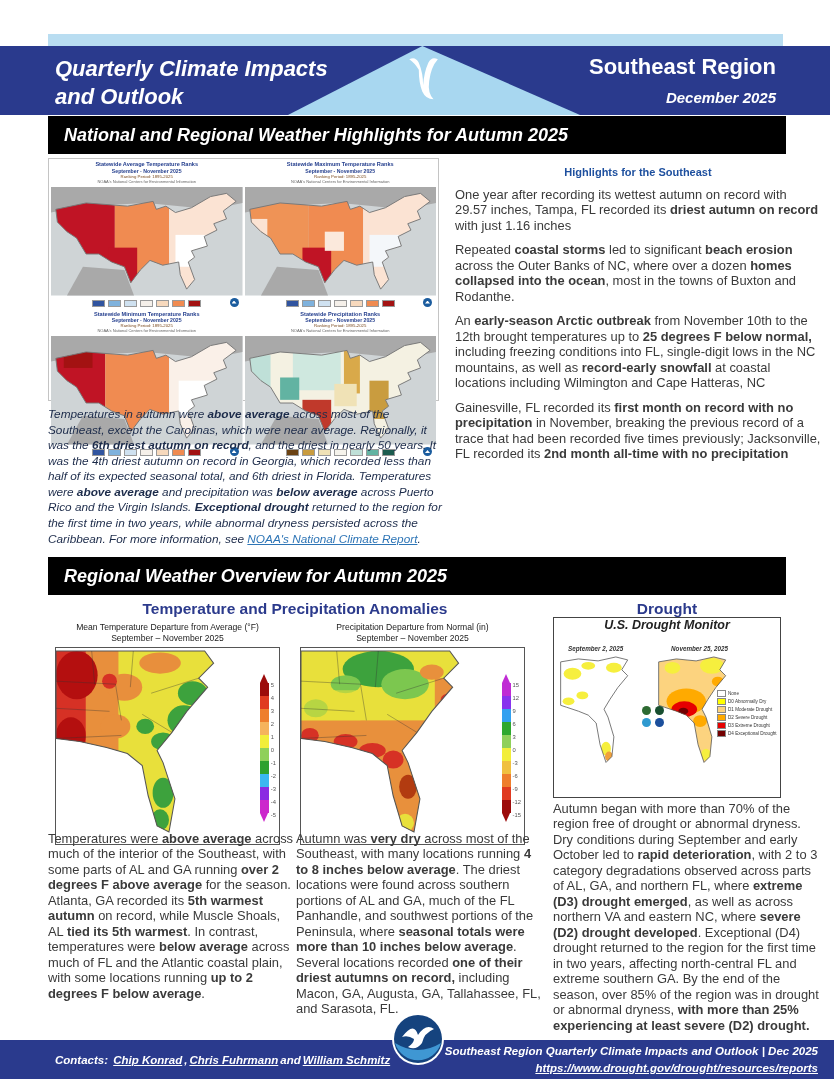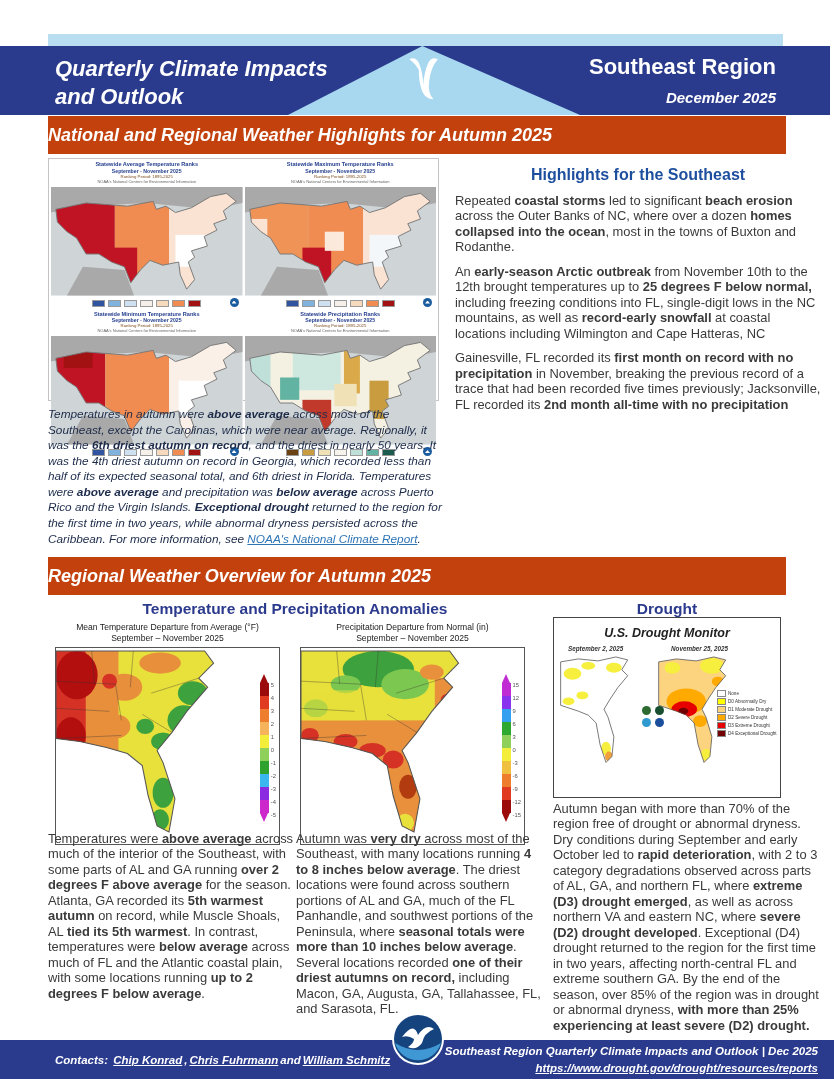--- a/index.html
+++ b/index.html
@@ -9,23 +9,23 @@
   .strip-top{position:absolute;left:48px;top:34px;width:735px;height:12px;background:#b9ddf1;}
   .navy-band{position:absolute;left:0;top:46px;width:830px;height:69px;background:#2a3a8d;}
   .tri{position:absolute;left:288px;top:0;width:292px;height:69px;background:#a8d7f0;
        clip-path:polygon(46% 0,0 100%,100% 100%);}
   .bird{position:absolute;left:398px;top:6px;width:52px;height:58px;}
   .t-left{position:absolute;left:55px;top:9px;color:#fff;font-weight:bold;font-style:italic;
           font-size:22px;line-height:1.25;}
   .t-right{position:absolute;right:54px;top:8px;text-align:right;color:#fff;}
   .t-region{font-weight:bold;font-size:22px;}
   .t-date{font-weight:bold;font-style:italic;font-size:15px;margin-top:9px;}
-  .banner{position:absolute;left:48px;width:738px;height:38px;background:#c2410c;color:#fff;
+  .banner{position:absolute;left:48px;width:738px;height:38px;background:#000000;color:#fff;
           font-weight:bold;font-style:italic;font-size:18px;display:flex;align-items:center;
-          box-sizing:border-box;}
+          padding-left:16px;box-sizing:border-box;}
   .banner1{top:116px;}
   .banner2{top:557px;}
   
   .fig4{position:absolute;left:48px;top:158px;width:391px;height:243px;background:#fff;
         border:1px solid #c4c4c4;box-sizing:border-box;display:grid;
         grid-template-columns:1fr 1fr;grid-template-rows:1fr 1fr;gap:2px;padding:2px;}
   .panel{position:relative;background:#fff;display:flex;flex-direction:column;}
   .p-t1{font-size:5.6px;font-weight:bold;color:#27418f;text-align:center;line-height:1.25;}
   .p-t2{font-size:5.2px;font-weight:bold;color:#27418f;text-align:center;}
   .p-t3{font-size:4.3px;color:#7a4a1e;text-align:center;}
@@ -36,21 +36,21 @@
   .p-leg .sw{width:11px;height:5px;border:0.5px solid #999;}
   .mini-noaa{position:absolute;right:4px;top:0;width:9px;height:9px;border-radius:50%;
              background:#1b5c9e;}
   .mini-noaa:after{content:"";position:absolute;left:2px;top:3px;width:5px;height:3px;
              background:#fff;clip-path:polygon(0 100%,50% 0,100% 100%);}
   
   .caption{position:absolute;left:48px;top:407px;width:394px;font-style:italic;font-size:11.8px;
            line-height:1.32;color:#1c2b4a;}
   
   .hl{position:absolute;left:455px;top:166px;width:366px;}
-  .hl h2{margin:0 0 9px 0;text-align:center;color:#1d4f9e;font-size:16px;font-weight:bold;}
+  .hl h2{margin:0 0 9px 0;text-align:center;color:#1d4f9e;font-size:11px;font-weight:bold;}
   .hl p,.colp p{margin:0 0 9px 0;font-size:12.9px;line-height:1.2;}
   .b{font-weight:bold;}
   .tlink{color:#2e75b6;text-decoration:underline;cursor:pointer;}
   
   .sec-head{position:absolute;top:600px;text-align:center;color:#2b3a8c;font-weight:bold;font-size:15.5px;}
   .sh-anom{left:48px;width:494px;}
   .sh-drought{left:553px;width:228px;}
   .mapblk{position:absolute;top:622px;width:225px;}
   .mb1{left:55px;} .mb2{left:300px;}
   .map-t{font-size:8.6px;color:#1a1a1a;text-align:center;line-height:1.3;}
@@ -61,21 +61,21 @@
   .carr{width:0;height:0;border-left:4.5px solid transparent;border-right:4.5px solid transparent;
         border-bottom:9px solid #000;}
   .carrd{width:0;height:0;border-left:4.5px solid transparent;border-right:4.5px solid transparent;
         border-top:9px solid #000;}
   .cseg{width:9px;height:13px;}
   .cticks{margin-left:2px;padding-top:5px;font-size:5.8px;color:#555;}
   .ctick{height:13px;line-height:13px;}
   
   .dbox{position:absolute;left:553px;top:617px;width:228px;height:181px;border:1.5px solid #444;
         background:#fff;box-sizing:border-box;}
-  .d-title{text-align:center;font-weight:bold;font-style:italic;font-size:12.5px;color:#222;margin-top:8px;}
+  .d-title{text-align:center;font-weight:bold;font-style:italic;font-size:12.5px;color:#222;}
   .d-date{position:absolute;font-style:italic;font-weight:bold;font-size:6.3px;color:#333;}
   .d-date-l{left:14px;top:27px;} .d-date-r{left:117px;top:27px;}
   .d-map{position:absolute;width:96px;height:140px;}
   .d-map-l{left:4px;top:36px;} .d-map-r{left:102px;top:36px;}
   .d-legend{position:absolute;right:3px;top:72px;width:60px;}
   .d-leg-row{display:flex;align-items:center;margin-bottom:1.5px;}
   .d-leg-row .sw{width:7px;height:4.5px;border:0.5px solid #888;margin-right:2px;flex:none;}
   .d-leg-row .lb{font-size:4.6px;color:#333;white-space:nowrap;}
   .d-logos{position:absolute;left:88px;top:88px;display:grid;grid-template-columns:10px 10px;gap:3px;}
   .d-logos div{width:9px;height:9px;border-radius:50%;}
@@ -261,20 +261,21 @@
           <div class="sw" style="background:#1c5c4f"></div>
         <div class="mini-noaa"></div>
       </div>
     </div>
   </div>
 
   <div class="caption"><span>Temperatures in autumn were </span><span class="b">above average</span><span> across most of the Southeast, except the Carolinas, which were near average. Regionally, it was the </span><span class="b">6th driest autumn on record</span><span>, and the driest in nearly 50 years. It was the 4th driest autumn on record in Georgia, which recorded less than half of its expected seasonal total, and 6th driest in Florida. Temperatures were </span><span class="b">above average</span><span> and precipitation was </span><span class="b">below average</span><span> across Puerto Rico and the Virgin Islands. </span><span class="b">Exceptional drought</span><span> returned to the region for the first time in two years, while abnormal dryness persisted across the Caribbean. For more information, see </span><a class="tlink" href="#">NOAA's National Climate Report</a><span>.</span></div>
 
   <div class="hl">
     <h2>Highlights for the Southeast</h2>
+    <p><span>One year after recording its wettest autumn on record with 29.57 inches, Tampa, FL recorded its </span><span class="b">driest autumn on record</span><span> with just 1.16 inches</span></p>
     <p><span>Repeated </span><span class="b">coastal storms</span><span> led to significant </span><span class="b">beach erosion</span><span> across the Outer Banks of NC, where over a dozen </span><span class="b">homes collapsed into the ocean</span><span>, most in the towns of Buxton and Rodanthe.</span></p>
     <p><span>An </span><span class="b">early-season Arctic outbreak</span><span> from November 10th to the 12th brought temperatures up to </span><span class="b">25 degrees F below normal,</span><span> including freezing conditions into FL, single-digit lows in the NC mountains, as well as </span><span class="b">record-early snowfall</span><span> at coastal locations including Wilmington and Cape Hatteras, NC</span></p>
     <p><span>Gainesville, FL recorded its </span><span class="b">first month on record with no precipitation</span><span> in November, breaking the previous record of a trace that had been recorded five times previously; Jacksonville, FL recorded its </span><span class="b">2nd month all-time with no precipitation</span></p>
   </div>
 
   <div class="banner banner2">Regional Weather Overview for Autumn 2025</div>
   <div class="sec-head sh-drought">Drought</div>
   <div class="sec-head sh-anom">Temperature and Precipitation Anomalies</div>
 
   <div class="mapblk mb1">

